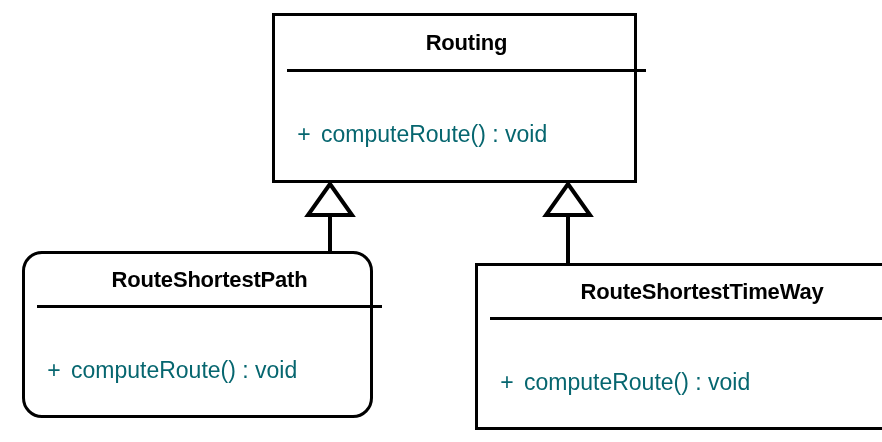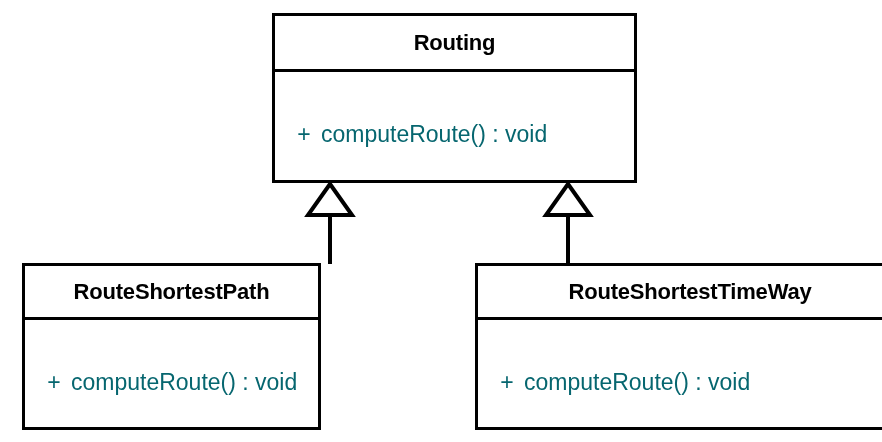--- a/index.html
+++ b/index.html
@@ -33,20 +33,21 @@
     width: 100%;
     text-align: right;
     font-weight: bold;
     color: #000000;
     letter-spacing: -0.2px;
     border-bottom: 3px solid #000000;
     display: flex;
     align-items: center;
     justify-content: center;
     flex: none;
+    margin-left: 12px;
   }
   .uml-class-members {
     box-sizing: border-box;
     flex: 1 1 auto;
     padding-top: 9px;
   }
   .uml-member {
     display: flex;
     align-items: baseline;
     color: #06666f;
@@ -78,23 +79,24 @@
     font-size: 23px;
     padding-left: 12px;
   }
   #class-routing .uml-member-visibility {
     width: 34px;
   }
 
   
   #class-route-shortest-path {
     left: 22px;
-    top: 263px;
-    width: 299px;
+    top: 251px;
+    width: 351px;
     height: 167px;
+    border-radius: 20px;
   }
   #class-route-shortest-time-way {
     left: 475px;
     top: 263px;
     width: 430px;
     height: 167px;
   }
   #class-route-shortest-path .uml-class-title,
   #class-route-shortest-time-way .uml-class-title {
     height: 54px;

